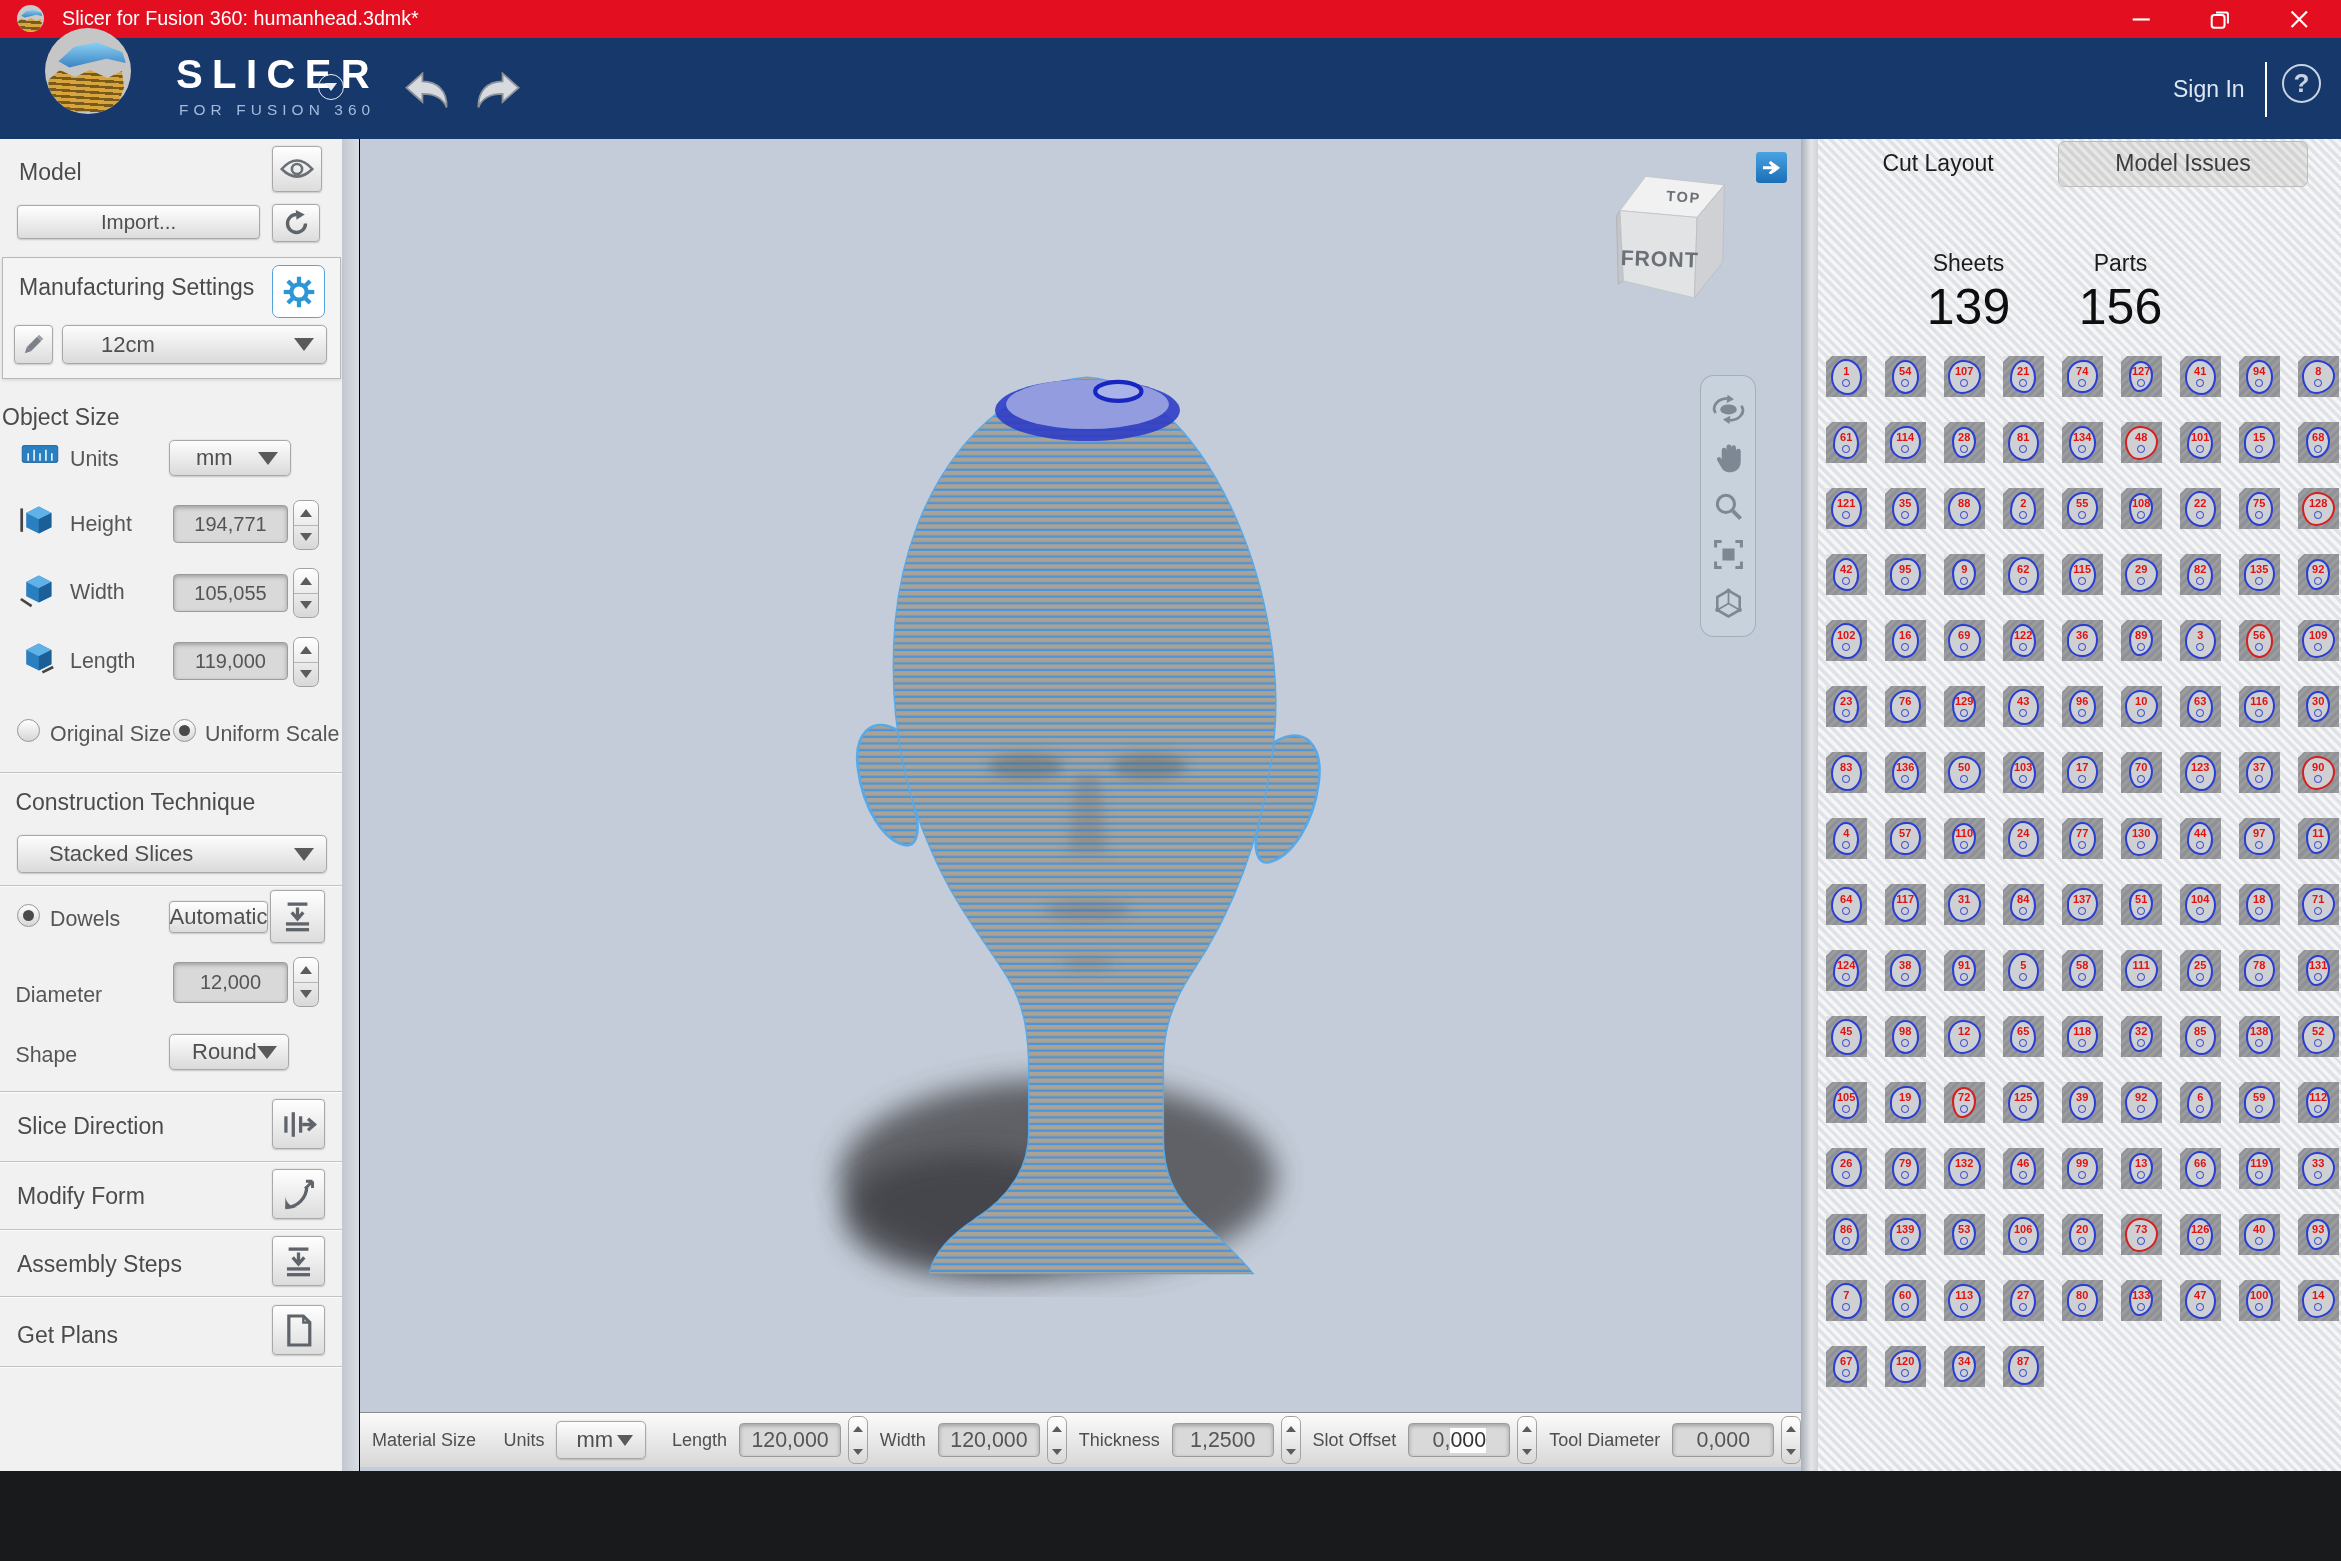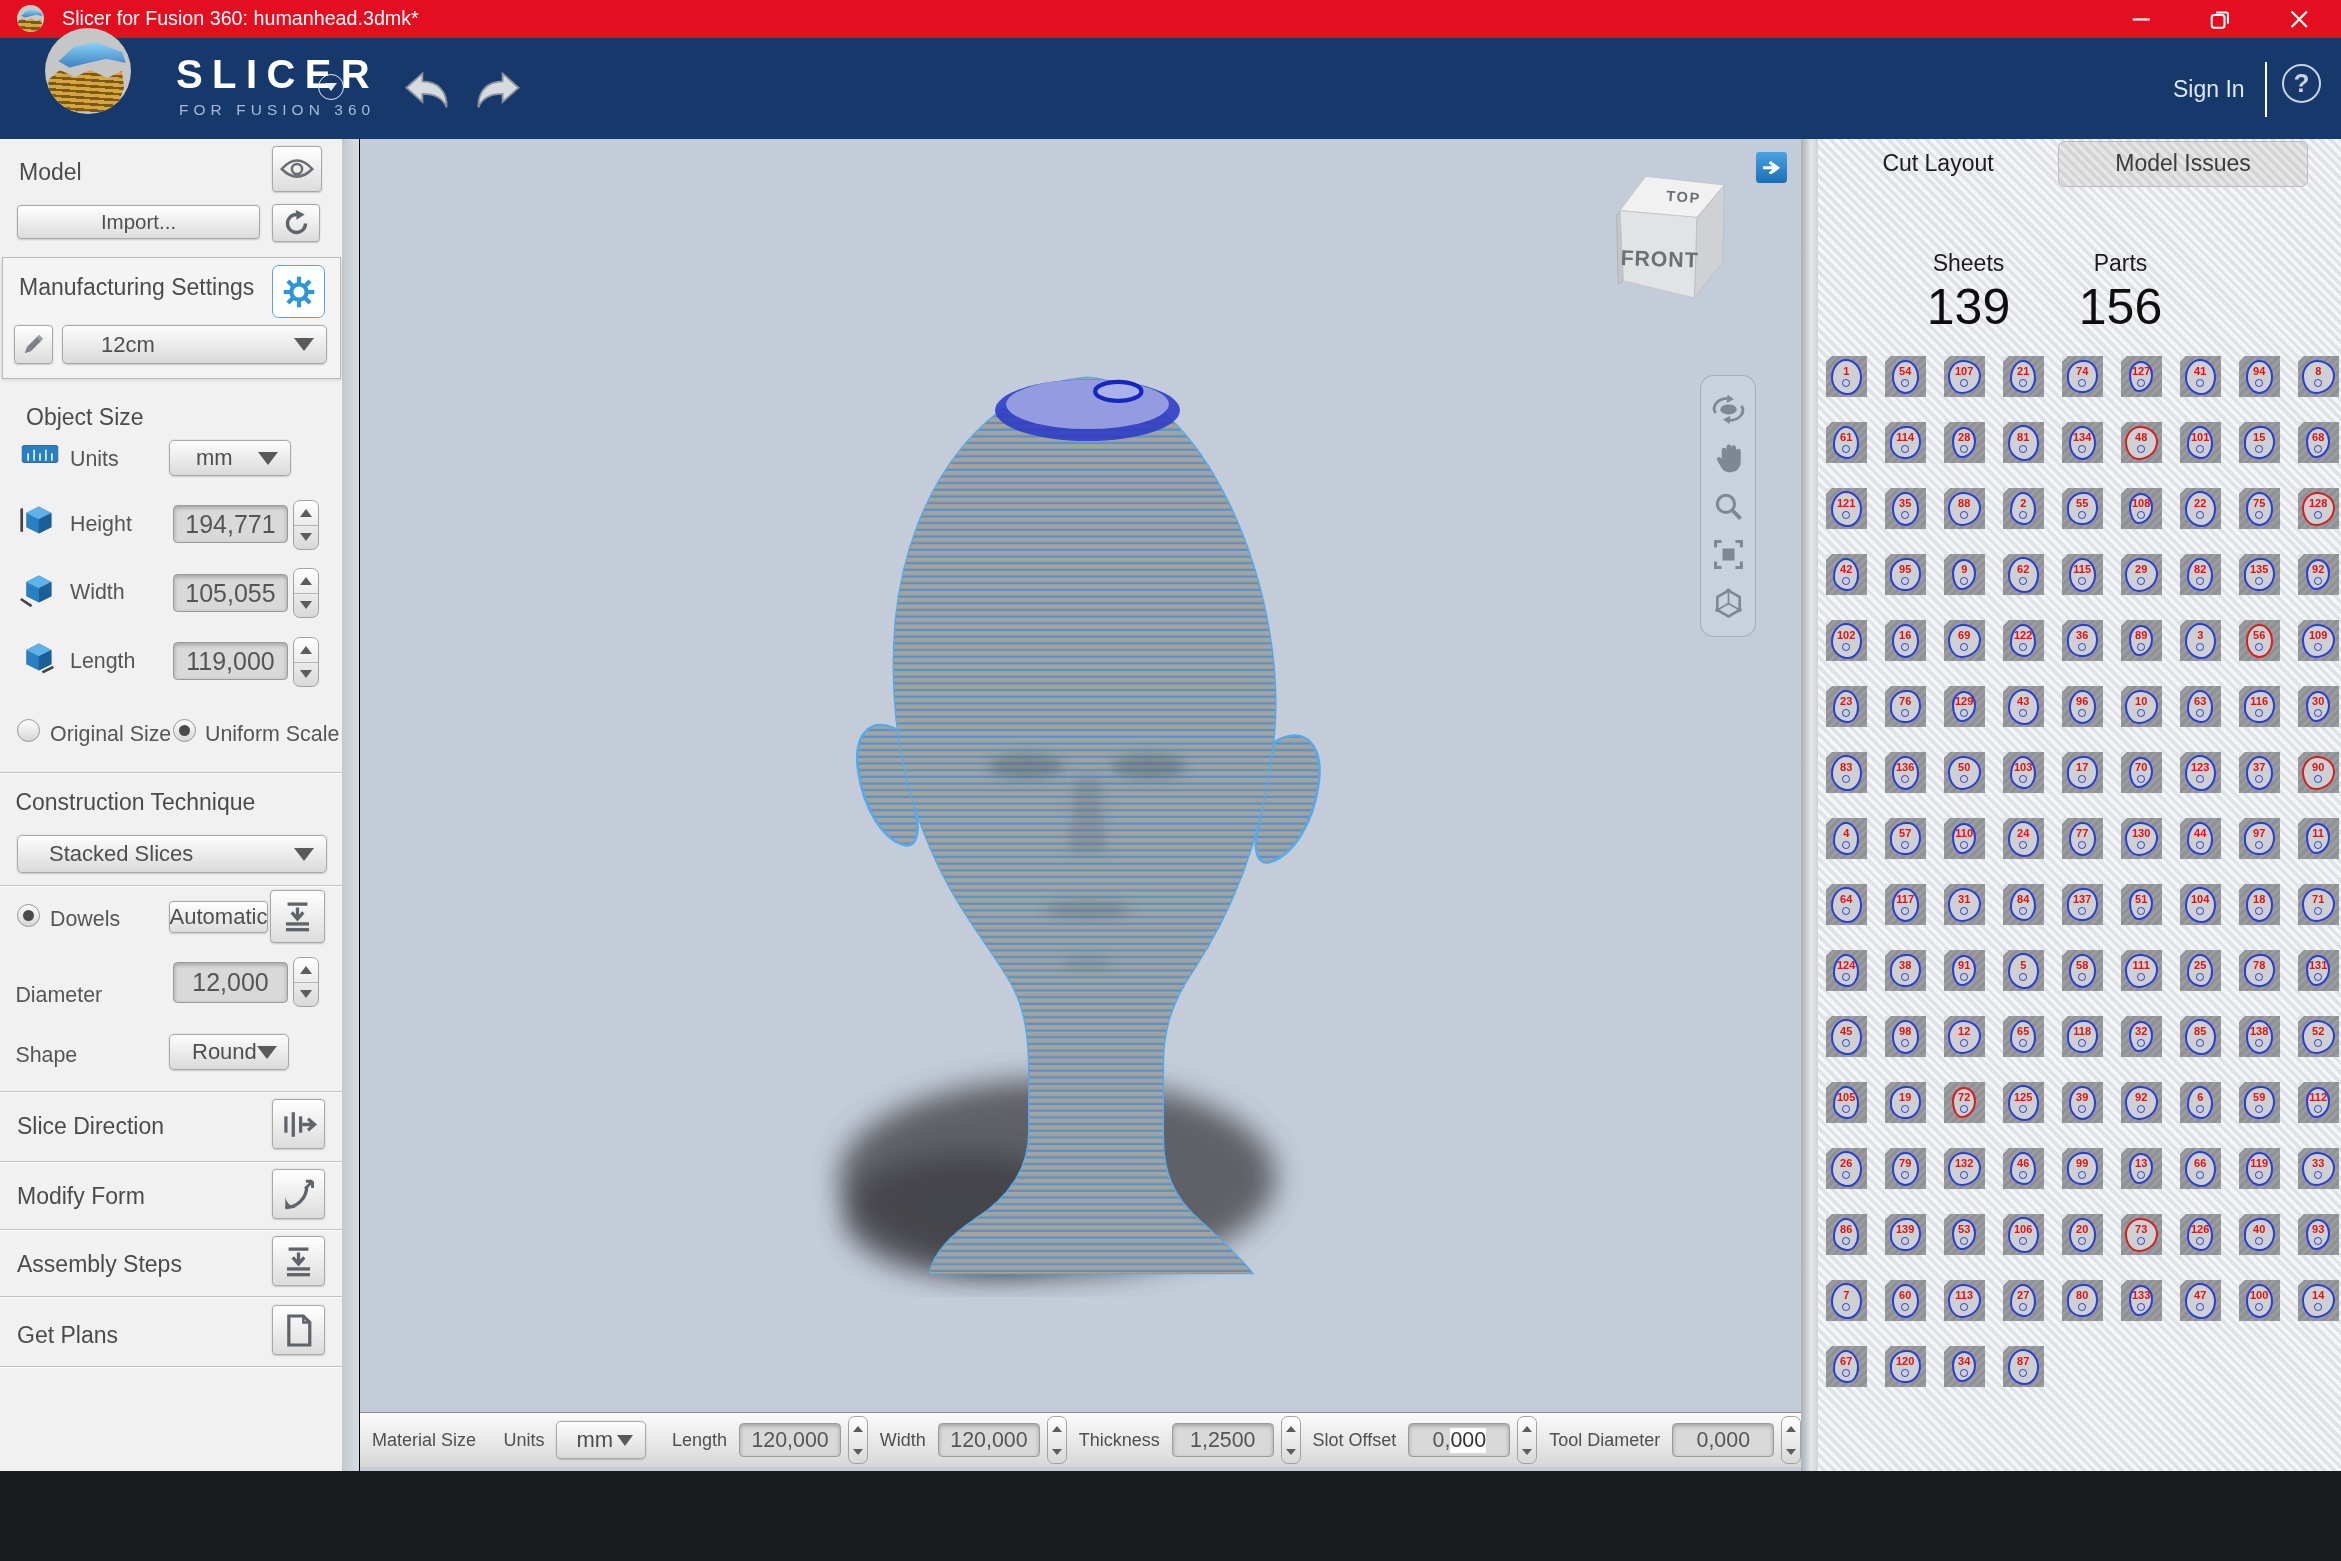--- a/index.html
+++ b/index.html
@@ -34,21 +34,21 @@
   
   .left-panel { position:absolute; left:0; top:139px; width:342px; height:1332px; background:#f1f1f1; }
   .left-gutter { position:absolute; left:342px; top:139px; width:17px; height:1332px; background:linear-gradient(90deg,#c3c8d0,#d9dde3); }
   .sec-label { position:absolute; font-size:23px; color:#4b4b4b; }
   .fld-label { position:absolute; font-size:21.4px; color:#565656; }
   .divider { position:absolute; left:0; width:342px; height:1.7px; border-top:0.9px solid #c2c2c2; border-bottom:0.9px solid #fcfcfc; }
   .btn { background:linear-gradient(#ffffff,#dcdcdc); border:0.9px solid #a8a8a8; border-radius:4px;
      box-shadow:0 0.9px 1.7px rgba(0,0,0,0.18); color:#4f4f4f; display:flex; align-items:center; justify-content:center; }
   .icon-btn { position:absolute; display:flex; align-items:center; justify-content:center; }
   .inputf { position:absolute; background:#d9d9d9; box-shadow:inset 0 1.7px 4.3px rgba(0,0,0,0.28); border:0.9px solid #9b9b9b;
-     border-radius:4.3px; font-size:25px; color:#555; display:flex; align-items:center; justify-content:center; }
+     border-radius:4.3px; font-size:20px; color:#555; display:flex; align-items:center; justify-content:center; }
   .dropdown { position:absolute; background:linear-gradient(#fdfdfd,#dadada); border:0.9px solid #a8a8a8; border-radius:5.1px;
      font-size:22px; color:#4f4f4f; display:flex; align-items:center; box-shadow:0 0.9px 1.7px rgba(0,0,0,0.18); }
   .caret { width:0; height:0; border-left:10.3px solid transparent; border-right:10.3px solid transparent; border-top:13px solid #5a5a5a; margin-left:auto; margin-right:12px; }
   .spinner { position:absolute; width:26px; height:50px; border:0.9px solid #a2a2a2; border-radius:6.8px; background:linear-gradient(#fff,#d8d8d8);
      display:flex; flex-direction:column; }
   .spinner > div { flex:1; display:flex; align-items:center; justify-content:center; }
   .spinner > div:first-child { border-bottom:0.9px solid #b5b5b5; }
   .tri-up { width:0; height:0; border-left:6.8px solid transparent; border-right:6.8px solid transparent; border-bottom:8.6px solid #5c5c5c; }
   .tri-down { width:0; height:0; border-left:6.8px solid transparent; border-right:6.8px solid transparent; border-top:8.6px solid #5c5c5c; }
   .radio { position:absolute; width:23px; height:23px; border-radius:50%; border:0.9px solid #969696; background:linear-gradient(#ffffff,#d6d6d6); }
@@ -202,21 +202,21 @@
       <polygon points="14,26 22,26 18,34" fill="#7c8187"></polygon>
       <rect x="14" y="2" width="8" height="4" fill="#9aa0a6"></rect>
     </g>
   </svg>
 </div>
 <div class="dropdown" style="left:62px; top:325px; width:265px; height:39px">
   <span style="margin-left:38px">12cm</span>
   <span class="caret"></span>
 </div>
 
-<div class="sec-label abs" style="left:26px; top:404px">Object Size</div>
+<div class="sec-label abs" style="left:2px; top:404px">Object Size</div>
 <div class="abs" style="left:20.5px; top:443px">
   <svg width="38" height="22" viewBox="0 0 44 26">
     <rect x="1" y="3" width="42" height="20" rx="2" fill="#2a7fc0" stroke="#1b5f96"></rect>
     <g stroke="#dff1fc" stroke-width="2">
       <line x1="8" y1="12" x2="8" y2="21"></line>
         <line x1="15" y1="8" x2="15" y2="21"></line>
       <line x1="22" y1="12" x2="22" y2="21"></line>
         <line x1="29" y1="8" x2="29" y2="21"></line>
       <line x1="36" y1="12" x2="36" y2="21"></line>
     </g>

